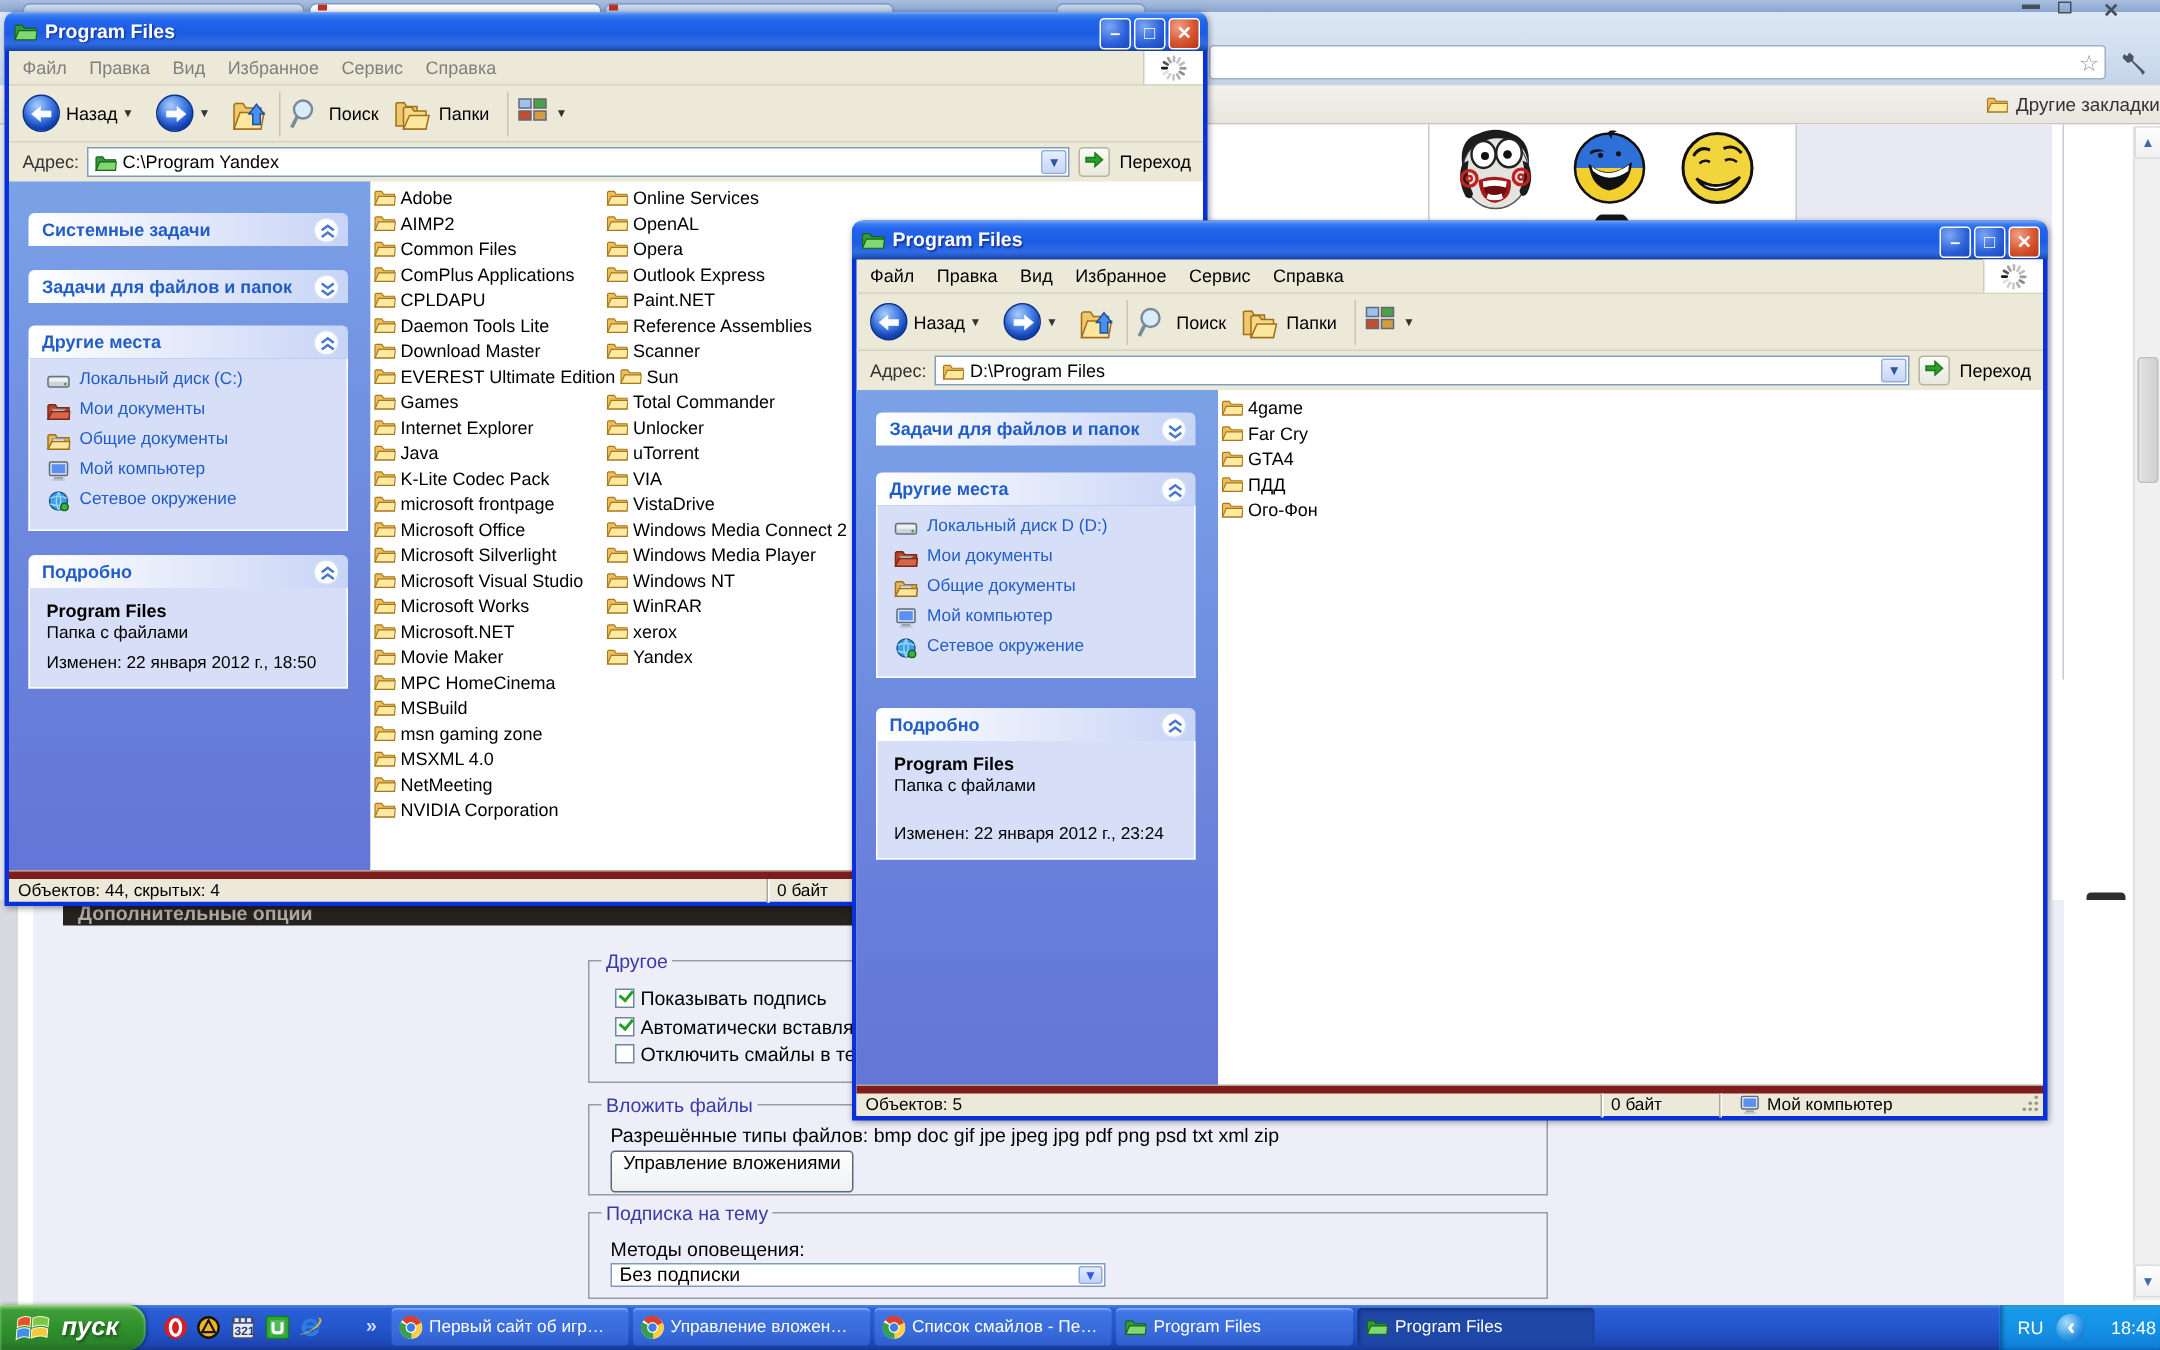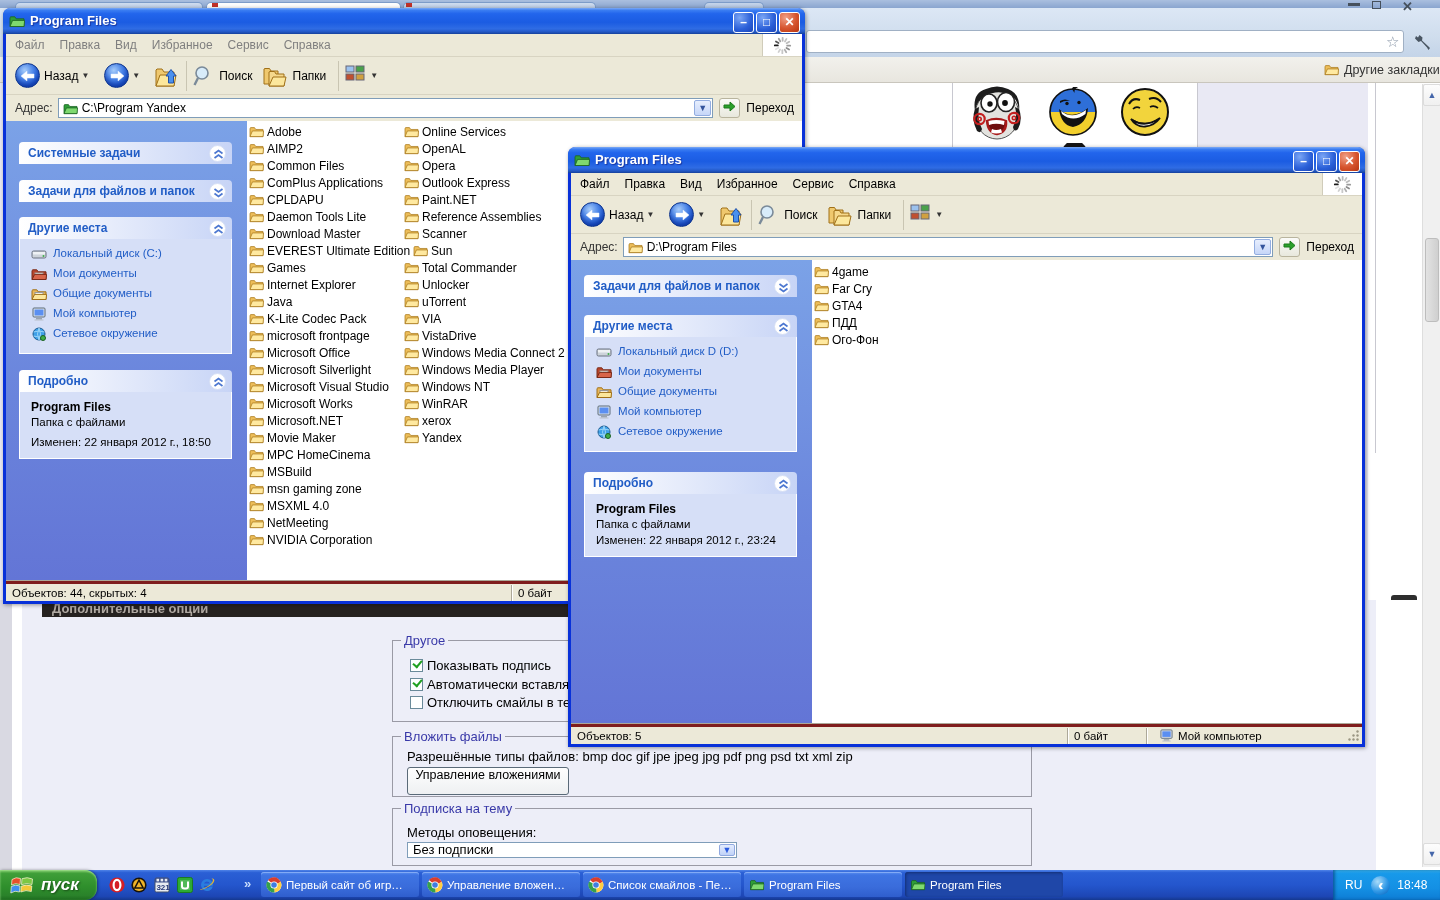--- a/index.html
+++ b/index.html
@@ -51,21 +51,21 @@
 .toolbar{position:relative;height:38px;border-bottom:1px solid #d8d4c2;display:flex;align-items:center;font-size:12px}
 .tsep{width:1px;height:30px;background:#c9c5b2;margin:0 4px}
 .addrbar{position:relative;height:26px;display:flex;align-items:center;font-size:12px;color:#333;padding-left:9px}
 .addrfield{height:20px;background:#fff;border:1px solid #7f9db9;display:flex;align-items:center;position:relative;font-size:12px;color:#000}
 .combobtn{position:absolute;right:1px;top:1px;bottom:1px;width:17px;background:linear-gradient(180deg,#e7eefd,#c6d6f8);border:1px solid #93ade0;border-radius:2px;color:#34549c;font-size:9px;text-align:center;line-height:15px}
 .gobtn{width:21px;height:20px;background:linear-gradient(180deg,#fbfbf8,#e8e8dd);border:1px solid #b8b49e;border-radius:3px;margin-left:6px;text-align:center;line-height:18px}
 .contentrow{position:absolute;left:0;right:0;top:87px;bottom:20px;display:flex}
 .sidebar{width:241px;background:linear-gradient(180deg,#7ba2e7,#6a84dc 60%,#6375d6);padding:15px 0 0 13px;overflow:hidden}
 #sb1{padding-top:21px}
 .filelist{flex:1;background:#fff;position:relative;overflow:hidden}
-.statusbar{position:absolute;left:0;right:0;bottom:0;height:20px;background:#ece9d8;border-top:3px solid #7f1d1d;box-shadow:0 -1px 0 #aca899;font-size:11.5px;color:#000;display:flex;align-items:center}
+.statusbar{position:absolute;left:0;right:0;bottom:0;height:20px;background:#ece9d8;border-top:5px solid #7f1d1d;box-shadow:0 -1px 0 #aca899;font-size:11.5px;color:#000;display:flex;align-items:center}
 .spanel{height:16px;line-height:16px;padding-left:6px}
 .ssep{width:1px;height:16px;background:#aca899;box-shadow:1px 0 0 #fff}
 
 
 .tpane{width:213px;margin-bottom:16px;border-radius:4px 4px 0 0}
 .tphead{height:22px;border-radius:4px 4px 0 0;background:linear-gradient(90deg,#ffffff,#c7d4f6);display:flex;align-items:center;justify-content:space-between;padding:0 6px 0 9px}
 .tphead b{color:#215dc6;font-size:12px}
 .tpchev{width:17px;height:17px;border-radius:50%;background:#fff;border:1px solid #d5dff5;position:relative}
 .tpchev svg{position:absolute;left:2.5px;top:3px}
 .tpbody{background:#d6dff7;padding:8px 6px 10px 11px;border:1px solid #fff;border-top:none;font-size:11.5px}
@@ -723,21 +723,21 @@
               <b>Подробно</b>
               <div class="tpchev">
                 <svg width="11" height="11" viewBox="0 0 11 11">
                   <path d="M1.5,4.5 L5.5,1.5 L9.5,4.5 M1.5,9 L5.5,6 L9.5,9" fill="none" stroke="#4c77d0" stroke-width="1.7"></path>
                 </svg>
               </div>
             </div>
           <div class="tpbody">
             <div class="dt1">Program Files</div>
             <div class="dt2">Папка с файлами</div>
-            <div class="dt2" style="margin-top:4px">Изменен: 22 января 2012 г., 23:24</div>
+            <div class="dt2" style="margin-top:20px">Изменен: 22 января 2012 г., 23:24</div>
           </div>
         </div>
       </div>
       <div class="filelist" id="fl2">
         <div class="fitem" style="left:2px;top:3px"><svg width="15" height="13" viewBox="0 0 16 14">
               <use href="#fold"></use>
             </svg>4game</div>
         <div class="fitem" style="left:2px;top:20px"><svg width="15" height="13" viewBox="0 0 16 14">
               <use href="#fold"></use>
             </svg>Far Cry</div>
@@ -819,15 +819,15 @@
   <div class="taskbtn" style="left:744px"><svg width="15" height="13" viewBox="0 0 16 14">
         <use href="#gfold"></use>
       </svg>Program Files</div>
   <div class="taskbtn pressed" style="left:905px"><svg width="15" height="13" viewBox="0 0 16 14">
         <use href="#gfold"></use>
       </svg>Program Files</div>
   <div style="position:absolute;left:244px;top:6px;color:#c8dcfc;font-size:13px;font-weight:bold">»</div>
   <div id="tray">
     <span style="margin-left:12px">RU</span>
     <span style="display:inline-block;width:19px;height:19px;border-radius:50%;background:radial-gradient(circle at 35% 30%,#a8dcfa,#2e97e6 55%,#0a5cb4);margin-left:9px;color:#fff;text-align:center;line-height:17px;font-size:15px;font-weight:bold;text-shadow:0 0 1px #fff">‹</span>
-    <span style="margin-left:7px">18:48</span>
+    <span style="margin-left:17px">18:48</span>
   </div>
 </div>
 
 </body></html>

